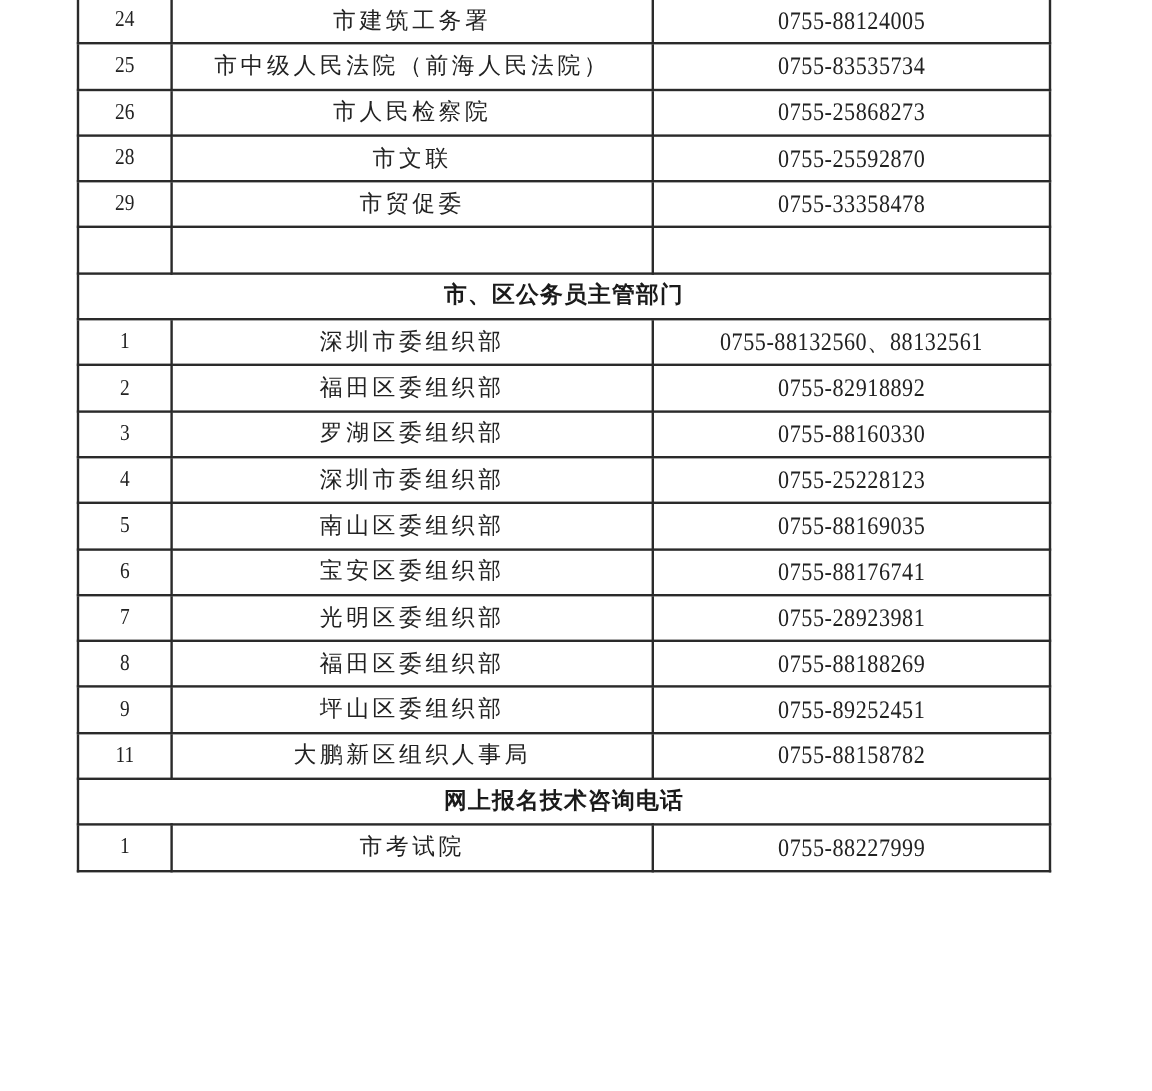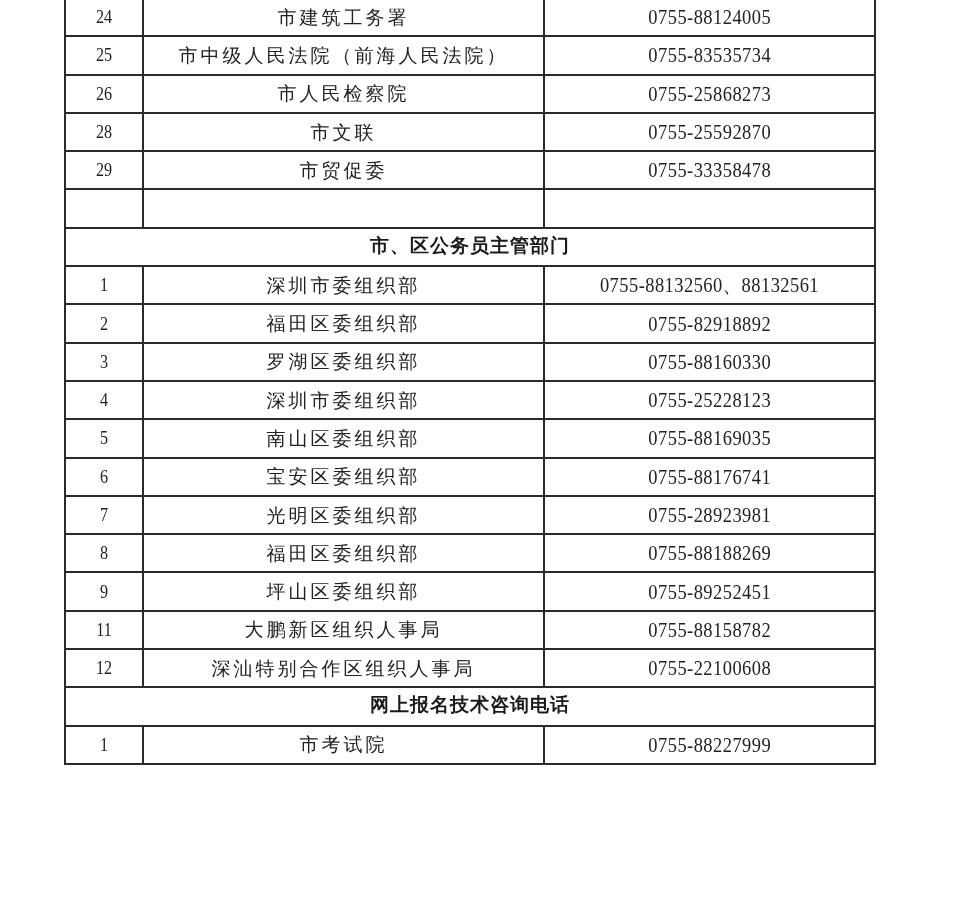--- a/index.html
+++ b/index.html
@@ -48,24 +48,24 @@
   td.phone span {
     display: inline-block;
     font-family: "Liberation Serif", "DejaVu Serif", serif;
     font-size: 21px;
     letter-spacing: 0.5px;
     transform: scaleX(0.88);
   }
   td.name span {
     display: inline-block;
     letter-spacing: 3px;
-    font-family: Liberation Serif, serif;
+    font-family: Liberation Mono, monospace;
   }
   td.section {
-    font-family: Liberation Mono, monospace;
+    font-family: Liberation Sans, sans-serif;
     font-size: 20px;
     font-weight: bold;
     color: #1a1a1a;
     letter-spacing: 1px;
   }
 </style>
 </head>
 <body>
 
 <div class="sheet">
@@ -154,25 +154,20 @@
       <tr>
         <td class="num">9</td>
         <td class="name"><span>坪山区委组织部</span></td>
         <td class="phone"><span>0755-89252451</span></td>
       </tr>
       <tr>
         <td class="num">11</td>
         <td class="name"><span>大鹏新区组织人事局</span></td>
         <td class="phone"><span>0755-88158782</span></td>
       </tr>
-      <tr>
-        <td class="num">12</td>
-        <td class="name"><span>深汕特别合作区组织人事局</span></td>
-        <td class="phone"><span>0755-22100608</span></td>
-      </tr>
 
       <tr>
         <td class="section" colspan="3">网上报名技术咨询电话</td>
       </tr>
       <tr>
         <td class="num">1</td>
         <td class="name"><span>市考试院</span></td>
         <td class="phone"><span>0755-88227999</span></td>
       </tr>
     </tbody>

